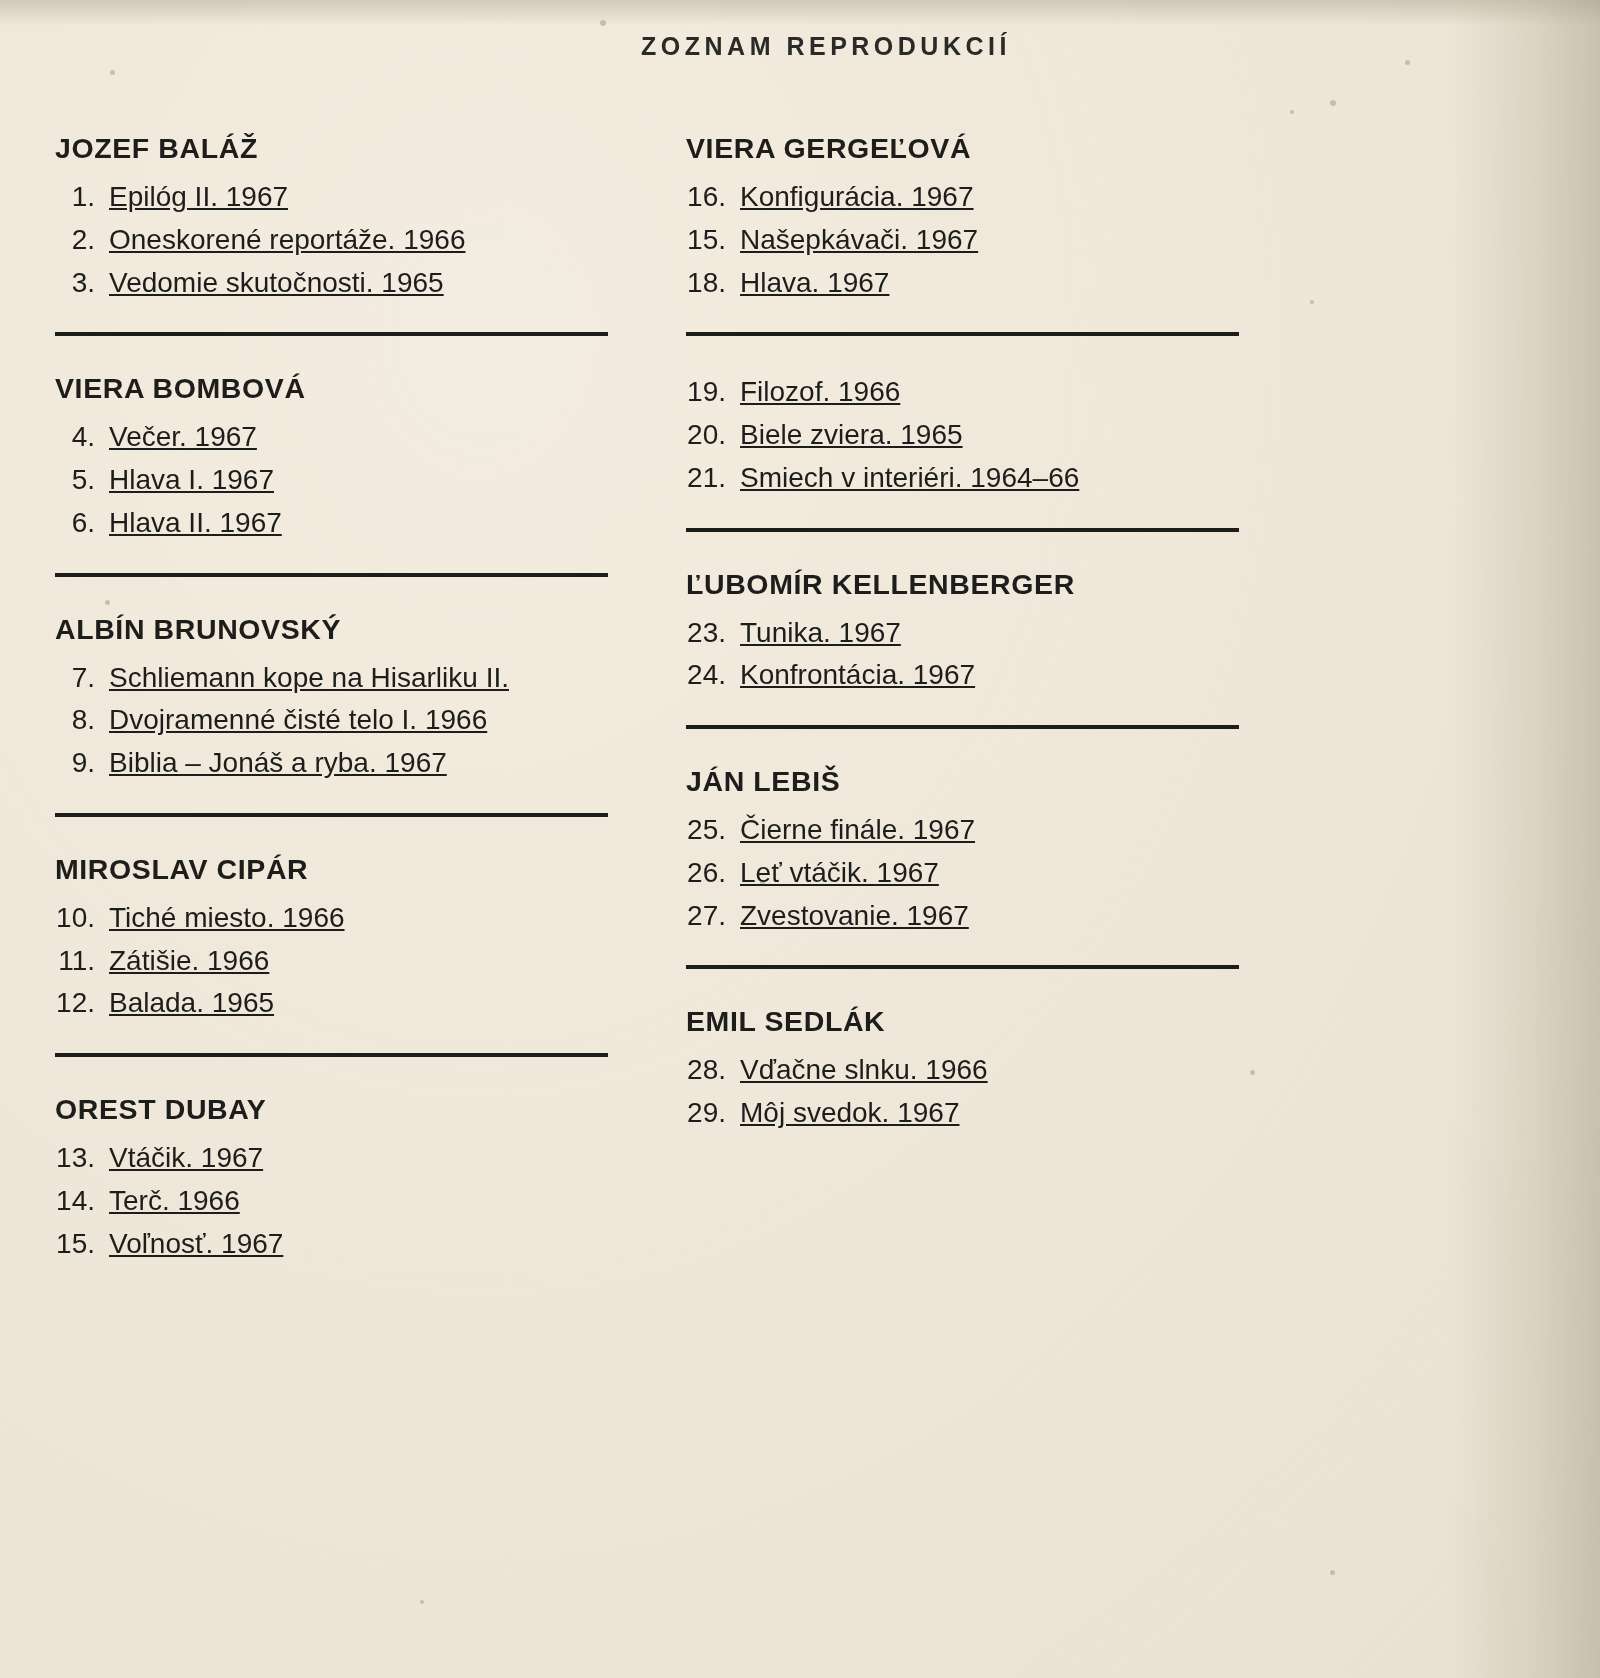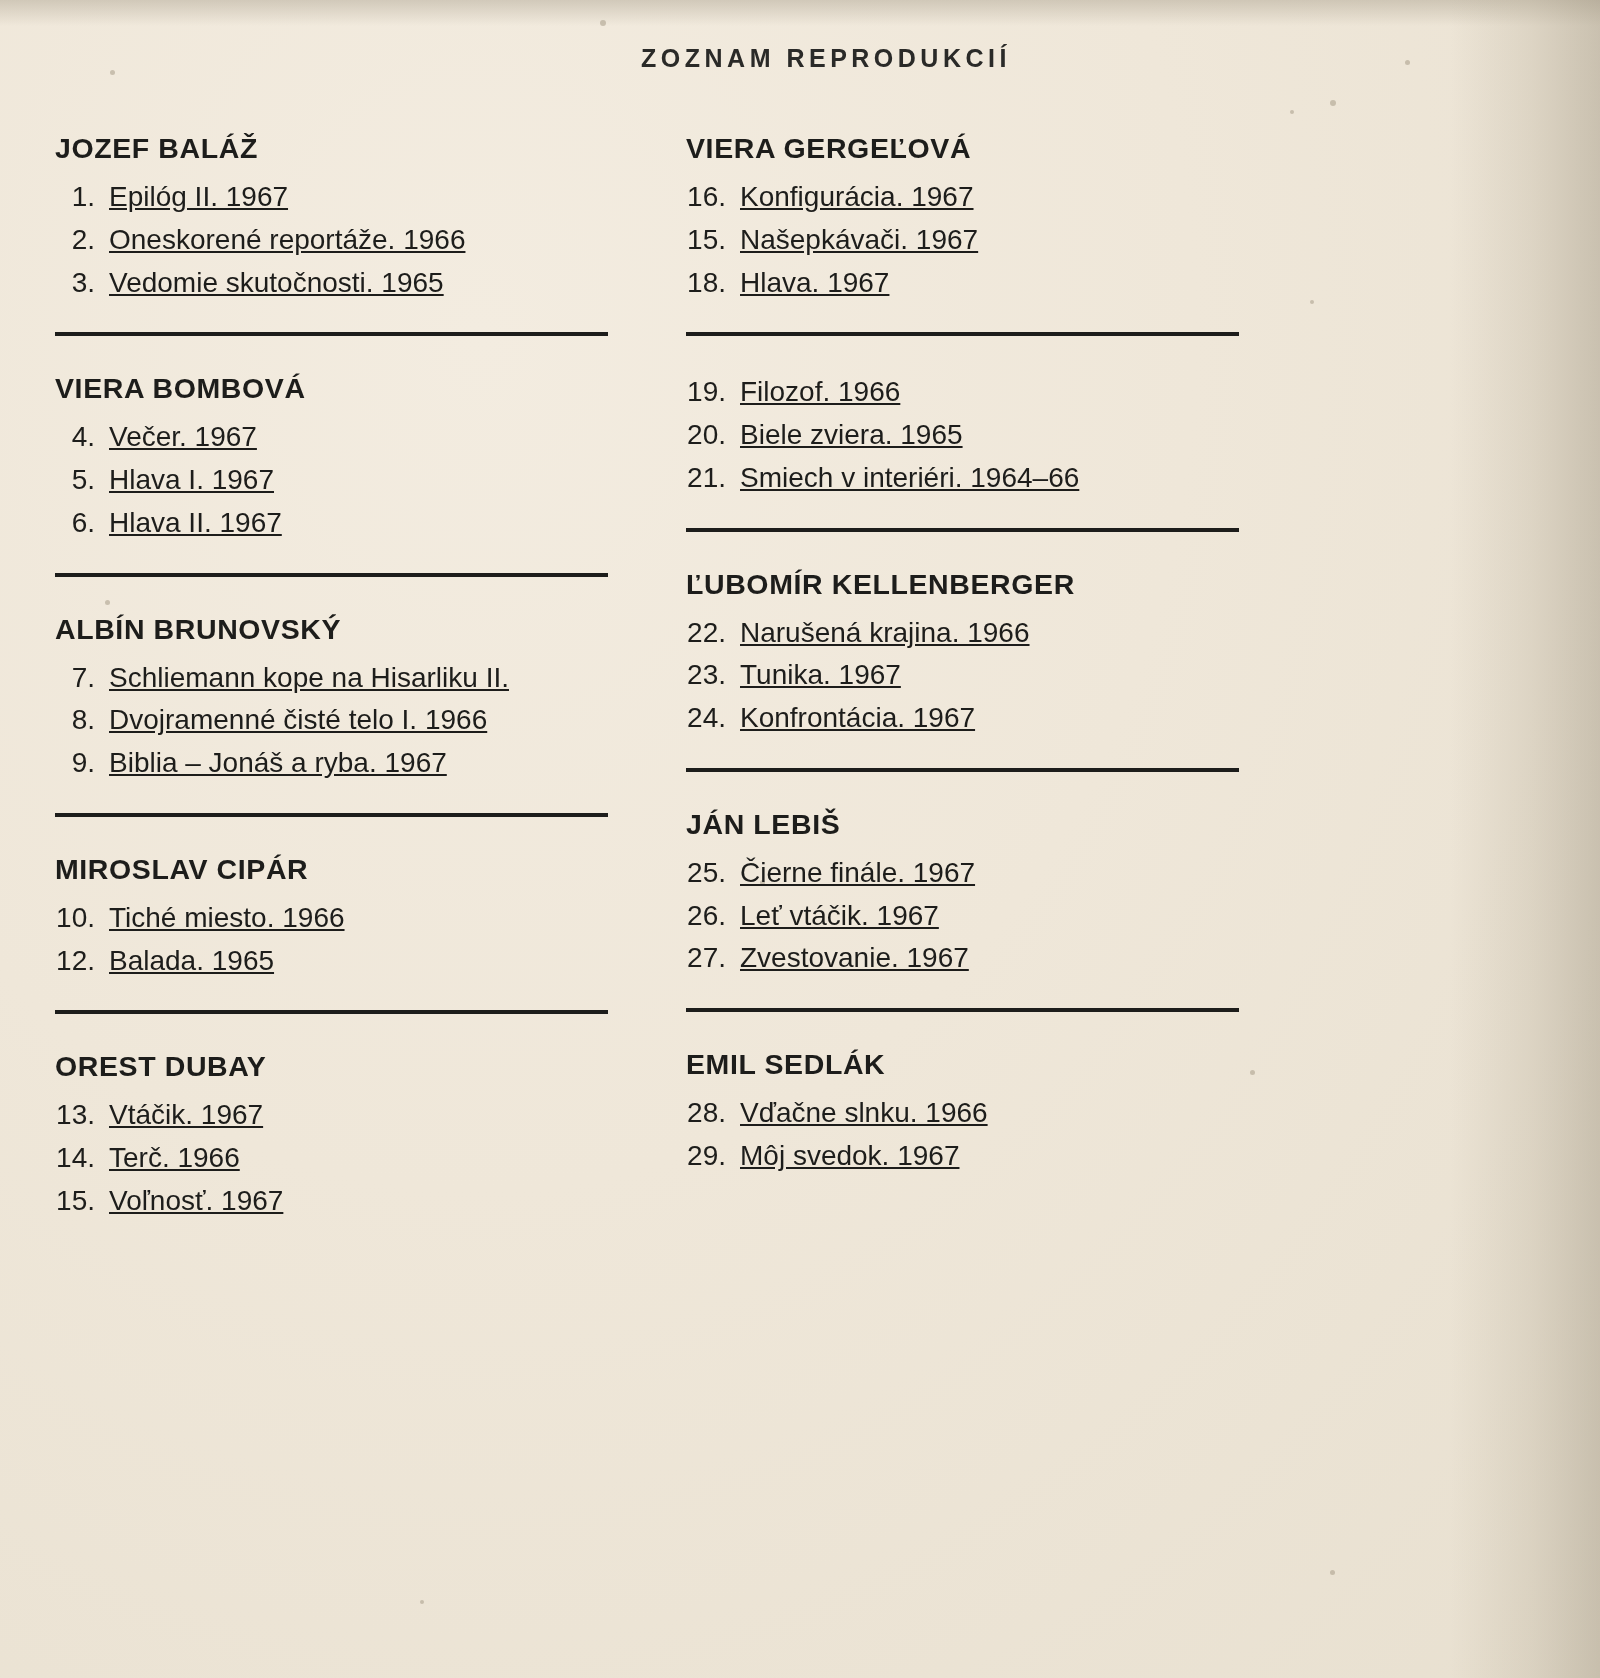--- a/index.html
+++ b/index.html
@@ -54,21 +54,20 @@
     top: 32px;
     left: 0;
     width: 100%;
     text-align: center;
     font-size: 25px;
     font-weight: 700;
     letter-spacing: 4.5px;
     color: #2a2a28;
     padding-left: 52px;
     box-sizing: border-box;
-    margin-top: 12px;
   }
 
   .columns {
     position: absolute;
     top: 96px;
     left: 55px;
     width: 1300px;
     display: flex;
     gap: 78px;
   }
@@ -203,20 +202,24 @@
       <div class="rule"></div>
 
       <div class="group">
         <div class="artist">MIROSLAV CIPÁR</div>
         <ul class="works">
           <li class="work">
             <span class="num">10.</span>
             <span class="txt">Tiché miesto. 1966</span>
           </li>
           <li class="work">
+            <span class="num">11.</span>
+            <span class="txt">Zátišie. 1966</span>
+          </li>
+          <li class="work">
             <span class="num">12.</span>
             <span class="txt">Balada. 1965</span>
           </li>
         </ul>
       </div>
 
       <div class="rule"></div>
 
       <div class="group">
         <div class="artist">OREST DUBAY</div>
@@ -276,24 +279,20 @@
           </li>
         </ul>
       </div>
 
       <div class="rule"></div>
 
       <div class="group">
         <div class="artist">ĽUBOMÍR KELLENBERGER</div>
         <ul class="works">
           <li class="work">
-            <span class="num">22.</span>
-            <span class="txt">Narušená krajina. 1966</span>
-          </li>
-          <li class="work">
             <span class="num">23.</span>
             <span class="txt">Tunika. 1967</span>
           </li>
           <li class="work">
             <span class="num">24.</span>
             <span class="txt">Konfrontácia. 1967</span>
           </li>
         </ul>
       </div>
 

